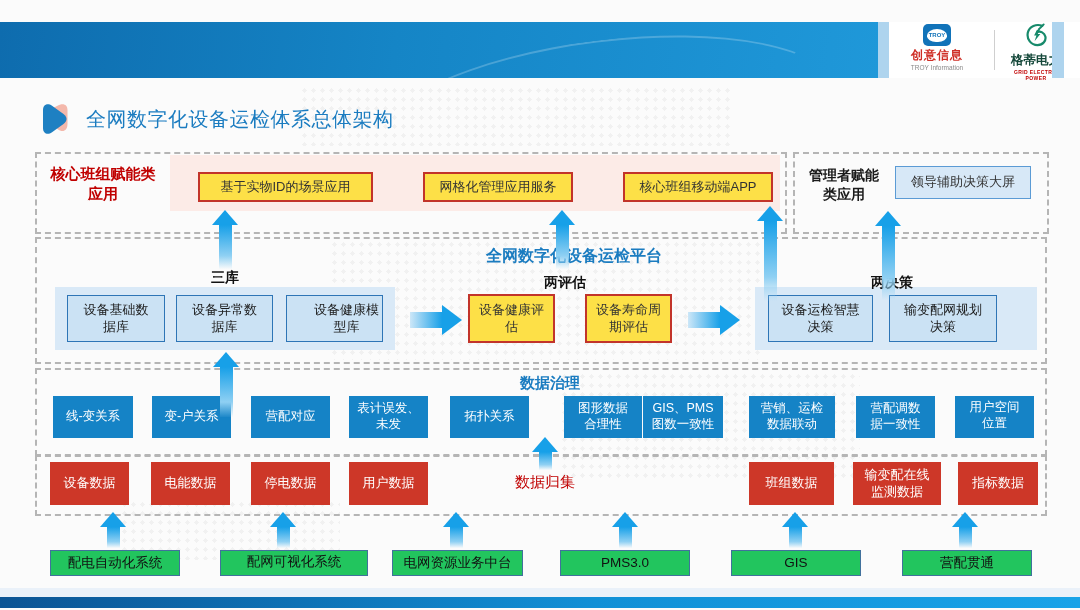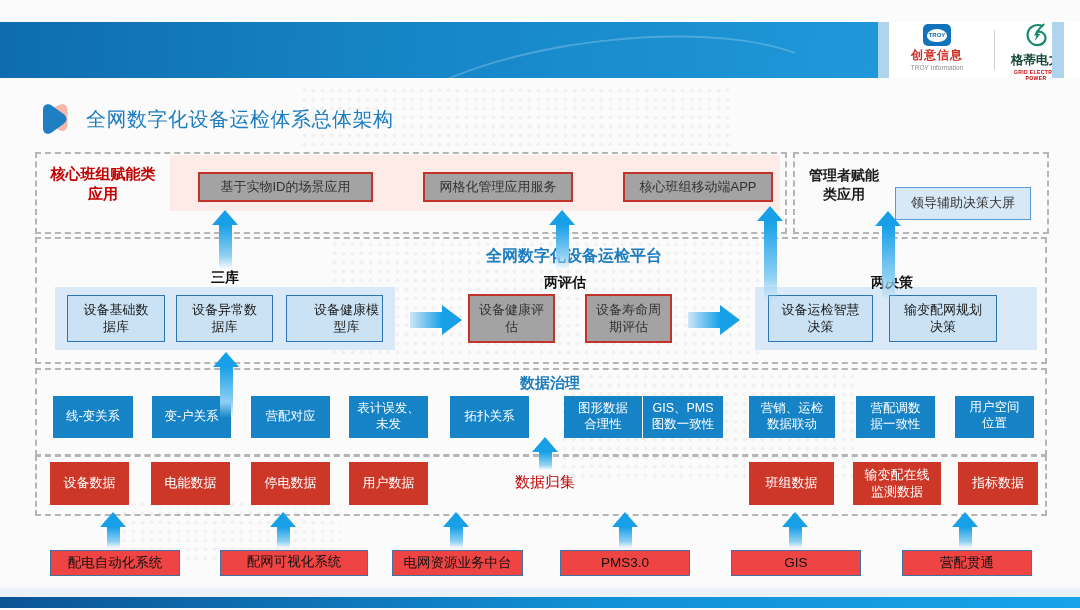--- a/index.html
+++ b/index.html
@@ -28,25 +28,25 @@
   .gedi{position:absolute;left:126px;top:1px;width:64px;text-align:center;}
   .gedi-cn{font-size:12.5px;font-weight:bold;color:#15483a;margin-top:0;}
   .gedi-en{font-size:5px;color:#c00000;font-weight:bold;letter-spacing:.4px;}
   
   .page-title{position:absolute;left:86px;top:106px;font-size:20px;font-weight:normal;color:#1b7cc0;letter-spacing:.5px;}
   .title-icon{position:absolute;left:36px;top:101px;}
   
   .dashed{position:absolute;border:2px dashed #b5b5b5;z-index:1;}
   .box{position:absolute;display:flex;align-items:center;justify-content:center;text-align:center;
     white-space:pre-line;box-sizing:border-box;z-index:4;line-height:1.25;}
-  .outline-red{background:#a3a3a3;border:2px solid #c2342a;color:#333;font-size:13px;}
+  .outline-red{background:#fde047;border:2px solid #c2342a;color:#333;font-size:13px;}
   .outline-blue-lt{background:#cbe2f4;border:1.5px solid #2e75b6;color:#1a1a1a;font-size:13px;}
   .fill-blue{background:#1583c6;color:#fff;font-size:12.5px;}
   .fill-red{background:#cd3728;color:#fff;font-size:13px;}
-  .sys{background:#ef4444;border:1.5px solid #41719c;color:#111;font-size:13.5px;}
+  .sys{background:#22c55e;border:1.5px solid #41719c;color:#111;font-size:13.5px;}
   .mgr{background:#d7e8f7;border:1.5px solid #5b9bd5;color:#333;font-size:13px;}
   .slabel{position:absolute;text-align:center;white-space:pre-line;z-index:3;line-height:1.35;}
   .group-bg{position:absolute;background:#d9e9f7;z-index:2;}
   .pink-bg{position:absolute;background:#fcebe7;z-index:2;}
   
   .va-head{position:absolute;width:0;height:0;border-left:13px solid transparent;
     border-right:13px solid transparent;border-bottom:15px solid #17a0e8;z-index:5;}
   .va-stem{position:absolute;width:13px;background:linear-gradient(180deg,#17a0e8 0%,#8fd0f3 70%,rgba(200,230,248,0.05) 100%);z-index:5;}
   .ha-stem{position:absolute;height:16px;background:linear-gradient(90deg,#cde7f8 0%,#17a0e8 100%);z-index:5;}
   .ha-head{position:absolute;width:0;height:0;border-top:15px solid transparent;
@@ -104,21 +104,21 @@
   <div class="pink-bg" style="left:170px;top:155px;width:610px;height:56px;"></div>
   <div class="slabel" style="left:40px;top:164px;width:126px;font-size:15px;font-weight:bold;color:#c00000;">核心班组赋能类
 应用</div>
   <div class="box outline-red" style="left:198px;top:172px;width:175px;height:30px;">基于实物ID的场景应用</div>
   <div class="box outline-red" style="left:423px;top:172px;width:150px;height:30px;">网格化管理应用服务</div>
   <div class="box outline-red" style="left:623px;top:172px;width:150px;height:30px;">核心班组移动端APP</div>
 
   <div class="dashed" style="left:793px;top:152px;width:252px;height:78px;"></div>
   <div class="slabel" style="left:797px;top:166px;width:94px;font-size:14px;font-weight:bold;color:#1a1a1a;">管理者赋能
 类应用</div>
-  <div class="box mgr" style="left:895px;top:187px;width:136px;height:33px;">领导辅助决策大屏</div>
+  <div class="box mgr" style="left:895px;top:166px;width:136px;height:33px;">领导辅助决策大屏</div>
 
   <div class="dashed" style="left:35px;top:237px;width:1008px;height:123px;"></div>
   <div class="slabel" style="left:374px;top:245px;width:400px;font-size:16px;font-weight:bold;color:#1b7cc0;">全网数字化设备运检平台</div>
   <div class="slabel" style="left:185px;top:268px;width:80px;font-size:14px;font-weight:bold;color:#111;">三库</div>
   <div class="slabel" style="left:525px;top:273px;width:80px;font-size:14px;font-weight:bold;color:#111;">两评估</div>
   <div class="slabel" style="left:852px;top:273px;width:80px;font-size:14px;font-weight:bold;color:#111;">两决策</div>
 
   <div class="group-bg" style="left:55px;top:287px;width:340px;height:63px;"></div>
   <div class="group-bg" style="left:755px;top:287px;width:282px;height:63px;"></div>
 

